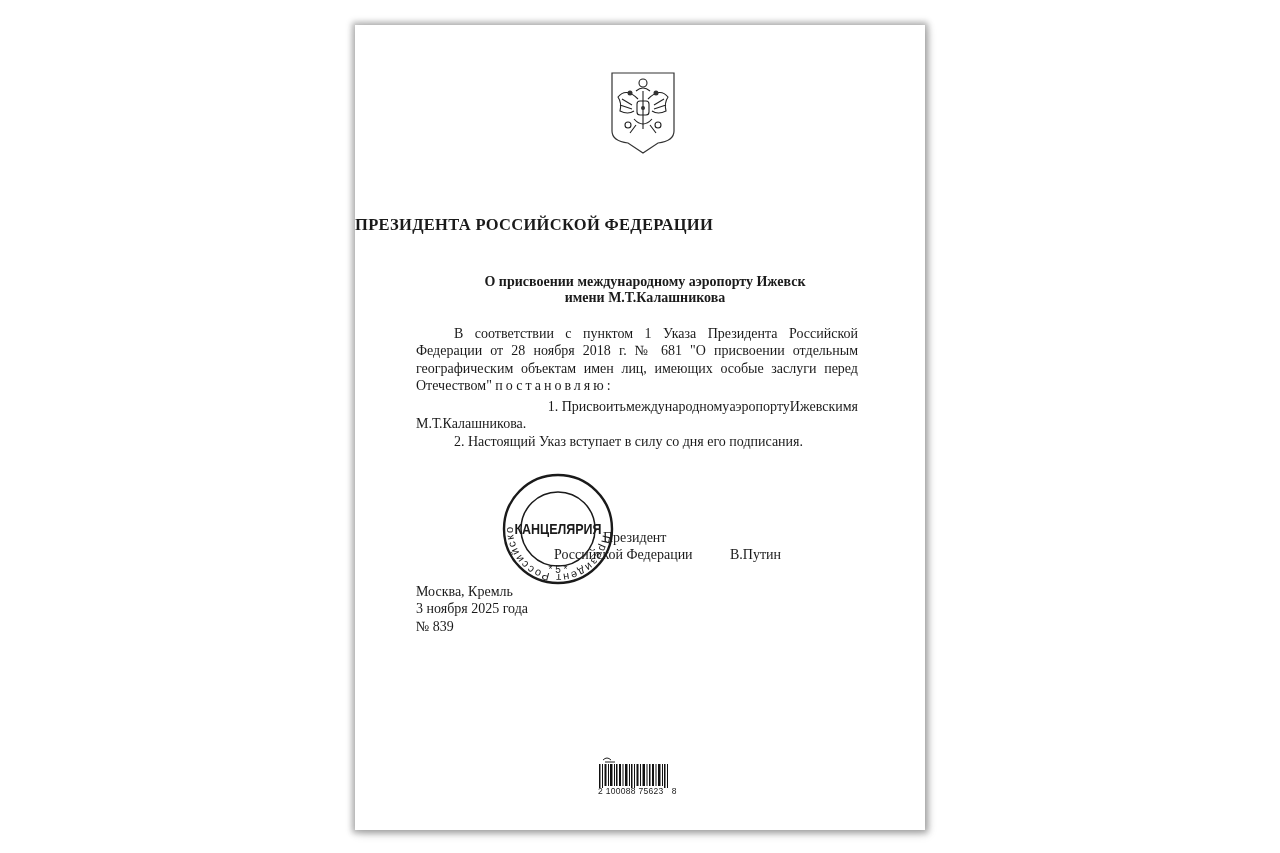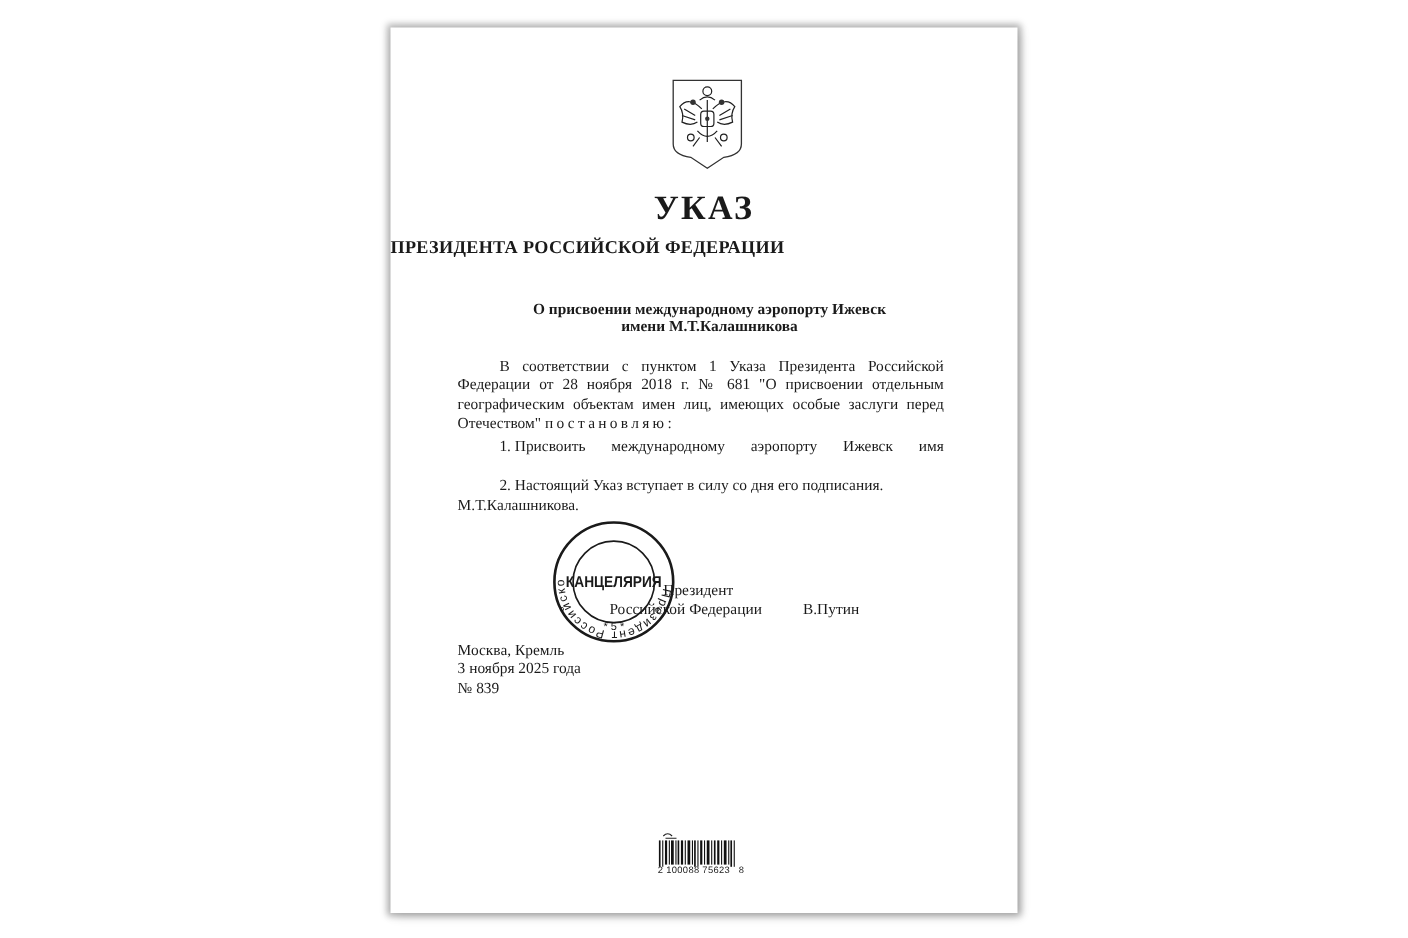--- a/index.html
+++ b/index.html
@@ -46,39 +46,38 @@
       <circle cx="20" cy="56" r="3"></circle>
       <circle cx="50" cy="56" r="3"></circle>
     </g>
     <g fill="#333">
       <circle cx="22" cy="24" r="2.5"></circle>
         <circle cx="48" cy="24" r="2.5"></circle>
       <circle cx="35" cy="39" r="2"></circle>
     </g>
   </svg>
 
-  <div class="abs title">УКАЗ</div>
   <div class="abs subtitle">ПРЕЗИДЕНТА РОССИЙСКОЙ ФЕДЕРАЦИИ</div>
 
   <div class="abs heading">
     <div>О присвоении международному аэропорту Ижевск</div>
     <div>имени М.Т.Калашникова</div>
   </div>
 
   <div class="abs body-text para1"><span>В соответствии с пунктом 1 Указа Президента Российской Федерации от 28 ноября 2018 г. № 681 "О присвоении отдельным географическим объектам имен лиц, имеющих особые заслуги перед Отечеством" </span><span class="spaced">постановляю:</span></div>
 
   <div class="abs body-text" style="top:391px; left:61px;"></div>
-  <div class="abs" style="top:374px; left:99px; width:404px; font-size:14px; display:flex; justify-content:space-between;">
+  <div class="abs" style="top:374px; left:99px; width:404px; font-size:14px; display:flex; justify-content:flex-end;">
     <span>1. Присвоить</span>
     <span>международному</span>
     <span>аэропорту</span>
     <span>Ижевск</span>
     <span>имя</span>
   </div>
-  <div class="abs" style="top:391px; left:61px; font-size:14px;margin-top:37px;">М.Т.Калашникова.</div>
+  <div class="abs" style="top:391px; left:61px; font-size:14px;">М.Т.Калашникова.</div>
 
   <div class="abs" style="top:409px; left:99px; font-size:14px;">2. Настоящий Указ вступает в силу со дня его подписания.</div>
 
   <svg class="abs stamp" viewBox="0 0 112 112">
     <defs>
       <path id="ringpath" d="M56 56 m-45 0 a45 45 0 1 1 90 0 a45 45 0 1 1 -90 0"></path>
     </defs>
     <circle cx="56" cy="56" r="54" fill="none" stroke="#1a1a1a" stroke-width="2.4"></circle>
     <circle cx="56" cy="56" r="37" fill="none" stroke="#1a1a1a" stroke-width="1.5"></circle>
     <text font-family="Liberation Sans, sans-serif" font-size="11" fill="#1a1a1a" letter-spacing="1.5">

